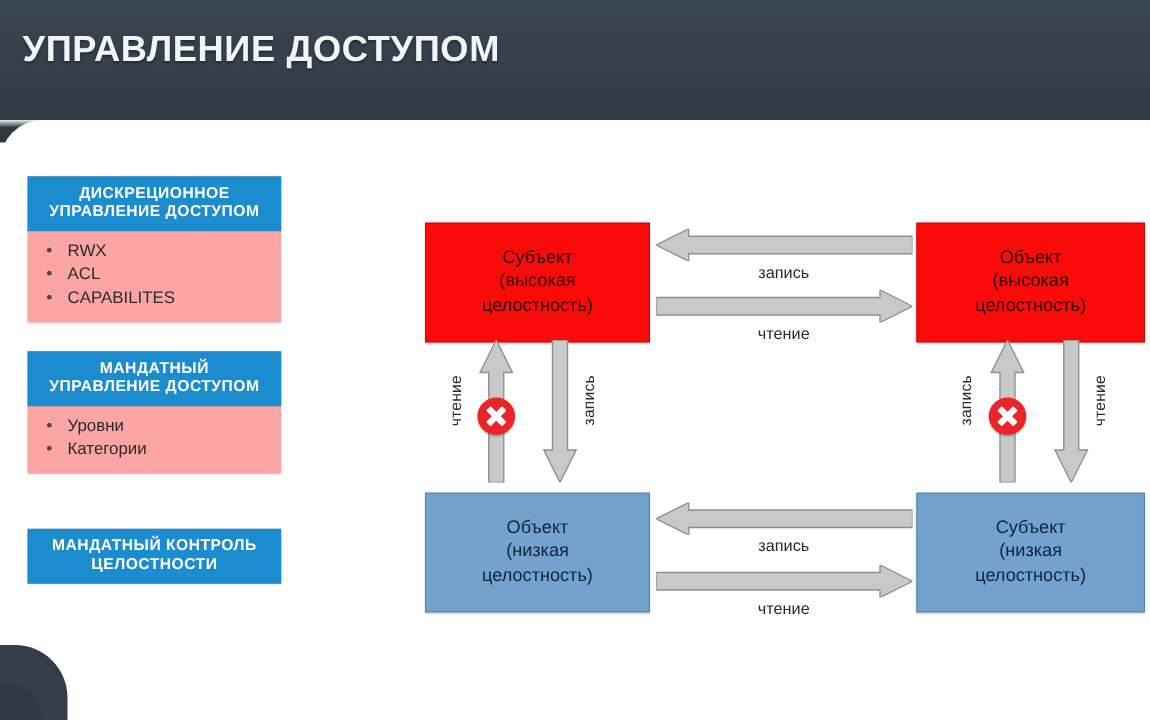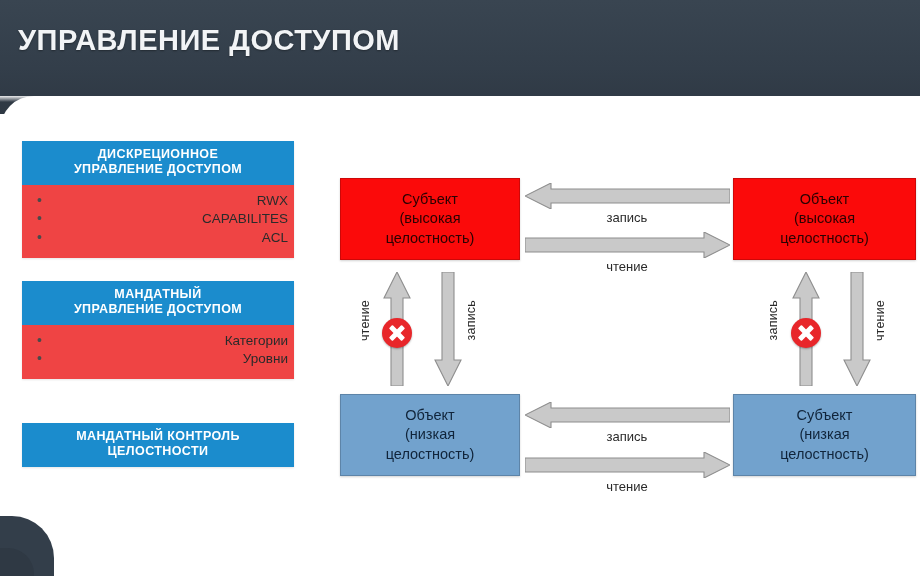--- a/index.html
+++ b/index.html
@@ -47,35 +47,35 @@
   .bottom-wedge2 {
     position: absolute; left: 0; bottom: 0;
     width: 34px; height: 28px;
     background: #2f3944;
     border-top-right-radius: 26px;
   }
 
   
   .panel {
     position: absolute;
-    width: 272px;
-    background: #ef4444;
+    width: 203px;
+    background: #fca5a5;
     box-shadow: 0 1px 2px rgba(0,0,0,.10);
   }
   .panel-head {
     background: #1b8ccd;
     color: #ffffff;
     font-size: 12.5px; font-weight: bold;
     letter-spacing: .4px;
     text-align: center;
     padding: 6px 8px 7px 8px;
     line-height: 1.22;
   }
   .panel-head .l2 { display: block; }
-  .panel-body { padding: 7px 6px 10px 6px; text-align: right; }
+  .panel-body { padding: 7px 6px 10px 6px; }
   .panel-body ul { list-style: none; }
   .panel-body li {
     position: relative;
     padding-left: 26px;
     font-size: 13.5px;
     color: #2b2b2b;
     line-height: 1.33;
     margin-bottom: 1px;
   }
   .panel-body li::before {
@@ -84,21 +84,21 @@
     color: #4a4a4a; font-size: 14px;
   }
   .panel-body li.small { font-size: 12.3px; line-height: 1.32; }
   #panel1 { left: 22px; top: 141px; }
   #panel2 { left: 22px; top: 281px; }
   #panel3 { left: 22px; top: 423px; }
 
   
   .dbox {
     position: absolute;
-    width: 180px; height: 82px;
+    width: 180px; height: 96px;
     display: flex; flex-direction: column;
     align-items: center; justify-content: center;
     font-size: 14.5px; line-height: 1.35;
     text-align: center;
     color: #1b1b1b;
     border: 1px solid rgba(0,0,0,.18);
     box-shadow: 0 1px 2px rgba(0,0,0,.18);
   }
   .dbox.red { background: #fb0a0a; color: #2a0202; }
   .dbox.blue { background: #72a2cd; color: #10243a; }
@@ -152,35 +152,35 @@
   <div class="sheet-shadow"></div>
 
   <div class="panel" id="panel1">
     <div class="panel-head">
       <span>ДИСКРЕЦИОННОЕ</span>
       <span class="l2">УПРАВЛЕНИЕ ДОСТУПОМ</span>
     </div>
     <div class="panel-body">
       <ul>
         <li>RWX</li>
+        <li>ACL</li>
         <li>CAPABILITES</li>
-        <li>ACL</li>
       </ul>
     </div>
   </div>
 
   <div class="panel" id="panel2">
     <div class="panel-head">
       <span>МАНДАТНЫЙ</span>
       <span class="l2">УПРАВЛЕНИЕ ДОСТУПОМ</span>
     </div>
     <div class="panel-body">
       <ul>
+        <li>Уровни</li>
         <li>Категории</li>
-        <li>Уровни</li>
       </ul>
     </div>
   </div>
 
   <div class="panel" id="panel3">
     <div class="panel-head">
       <span>МАНДАТНЫЙ КОНТРОЛЬ</span>
       <span class="l2">ЦЕЛОСТНОСТИ</span>
     </div>
   </div>

